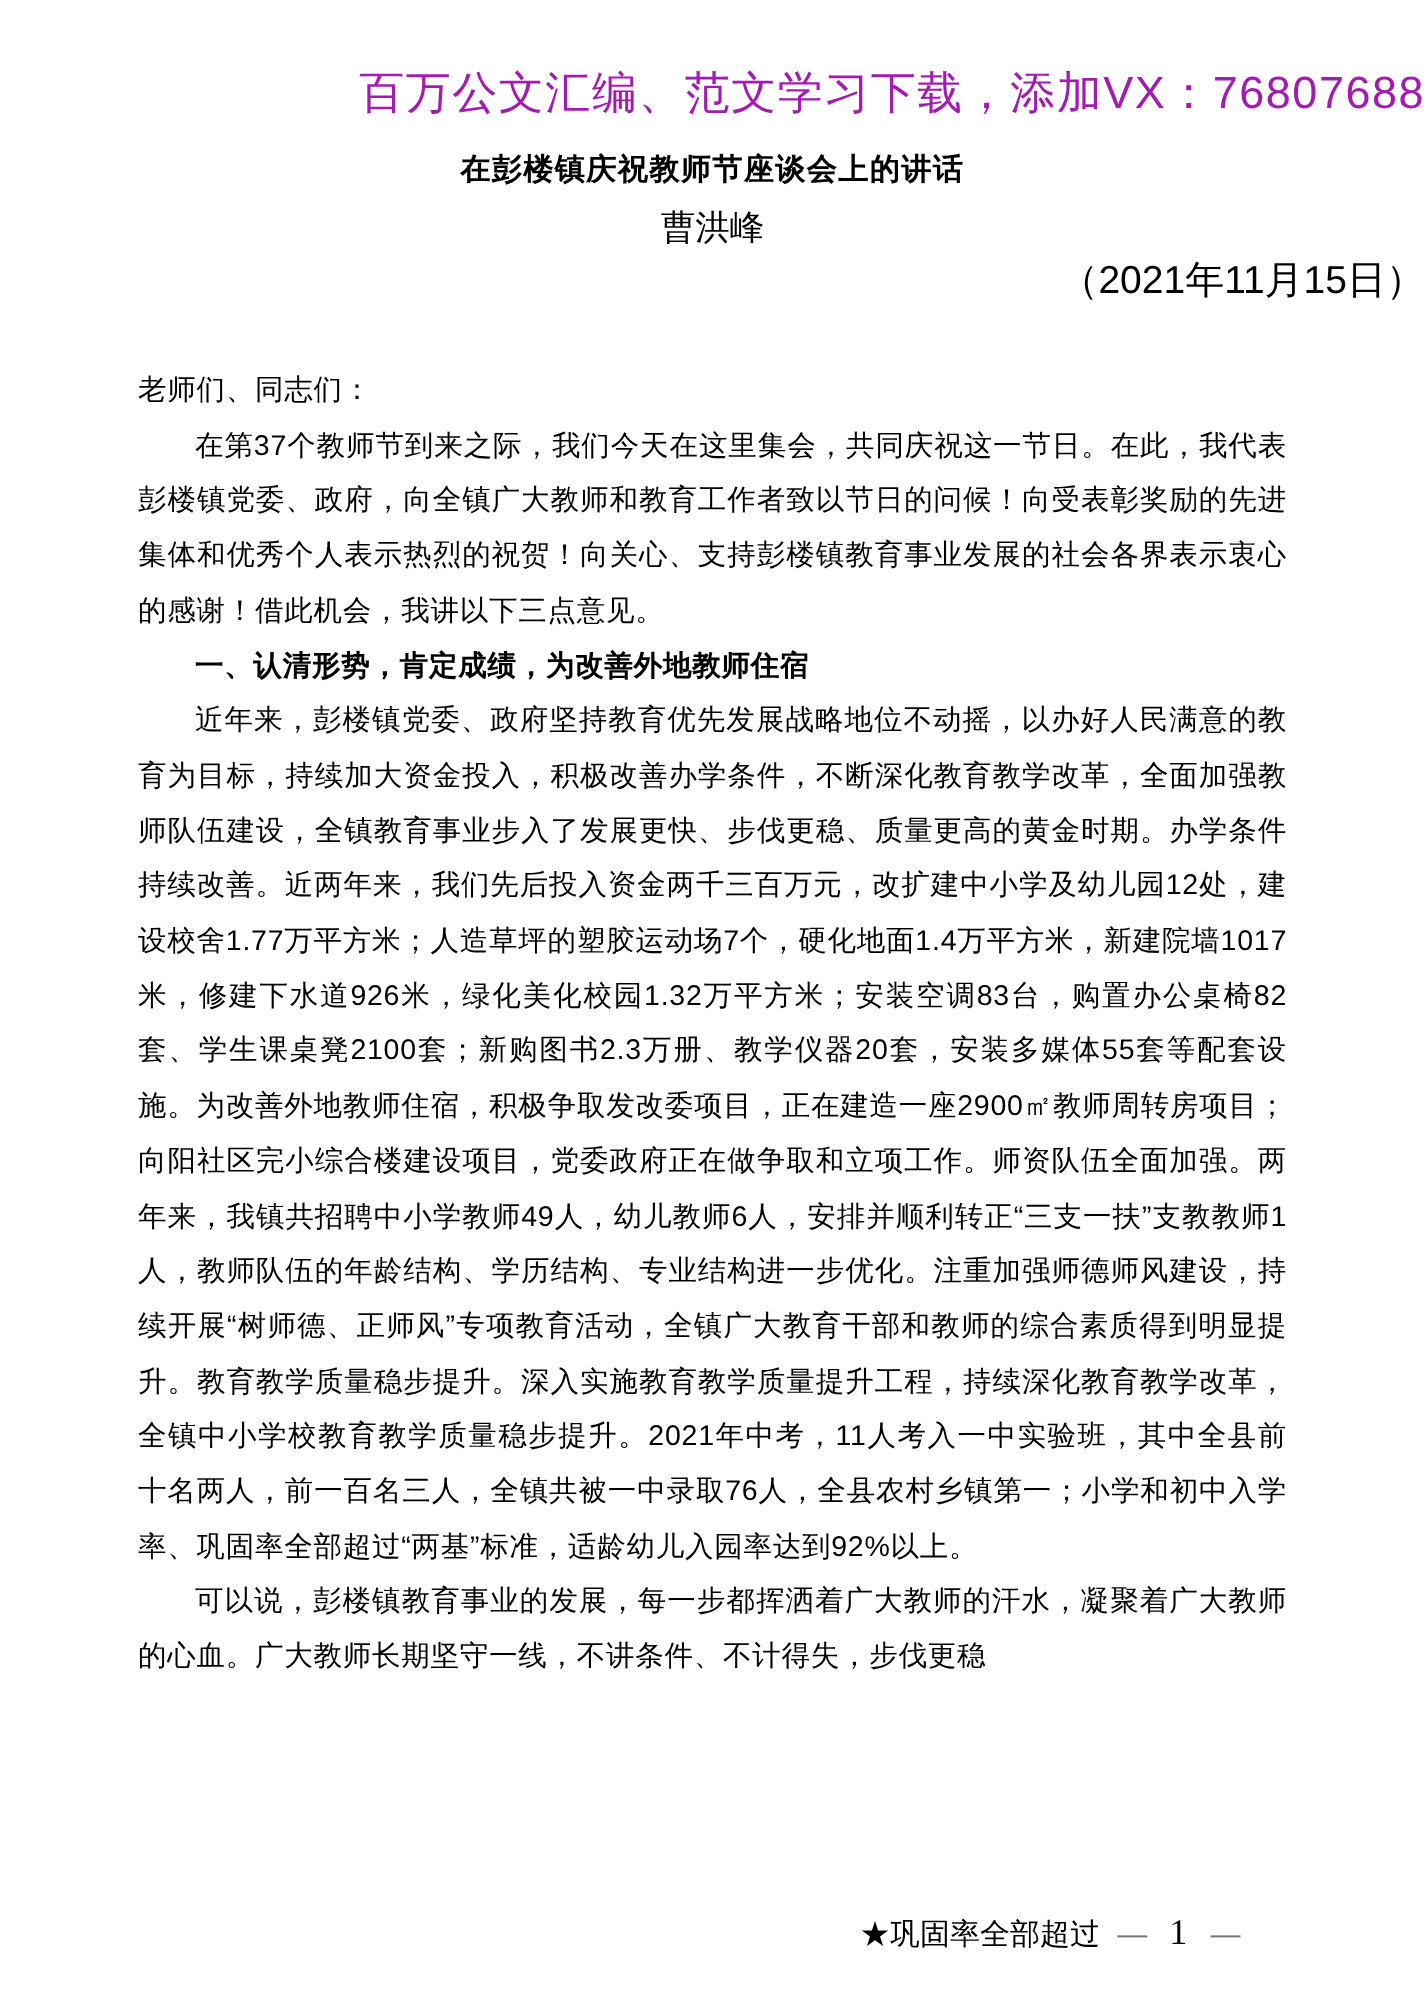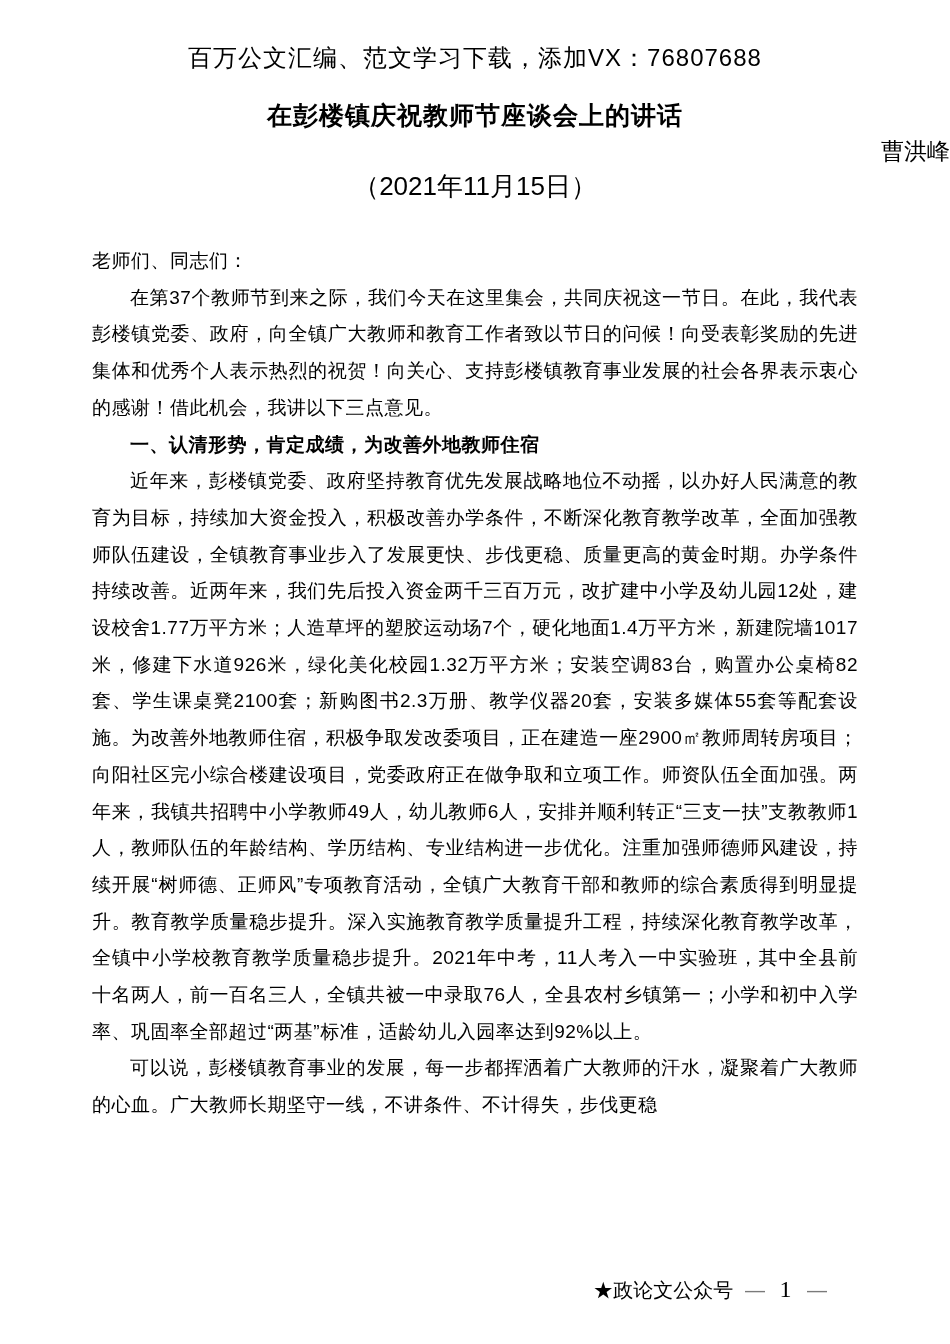--- a/index.html
+++ b/index.html
@@ -13,49 +13,49 @@
     width: 950px;
     height: 1344px;
     background: #ffffff;
     overflow: hidden;
   }
   .notice {
     position: absolute;
     top: 42px;
     left: 0;
     width: 100%;
-    text-align: center;
-    font-size: 24px;
-    color: #000000;
+    text-align: right;
+    font-size: 30px;
+    color: #a21caf;
     letter-spacing: 1px;
   }
   .doc-title {
     position: absolute;
     top: 99px;
     left: 0;
     width: 100%;
     text-align: center;
-    font-size: 25px;
+    font-size: 20px;
     font-weight: bold;
     letter-spacing: 1px;
   }
   .doc-author {
     position: absolute;
     top: 136px;
     left: 0;
     width: 100%;
-    text-align: right;
+    text-align: center;
     font-size: 23px;
   }
   .doc-date {
     position: absolute;
     top: 169px;
     left: 0;
     width: 100%;
-    text-align: center;
+    text-align: right;
     font-size: 26px;
   }
   .content {
     position: absolute;
     top: 243px;
     left: 92px;
     width: 766px;
   }
   .para {
     margin: 0;
@@ -102,19 +102,19 @@
 
   <div class="content">
     <p class="para salutation">老师们、同志们：</p>
     <p class="para">在第37个教师节到来之际，我们今天在这里集会，共同庆祝这一节日。在此，我代表彭楼镇党委、政府，向全镇广大教师和教育工作者致以节日的问候！向受表彰奖励的先进集体和优秀个人表示热烈的祝贺！向关心、支持彭楼镇教育事业发展的社会各界表示衷心的感谢！借此机会，我讲以下三点意见。</p>
     <p class="para heading">一、认清形势，肯定成绩，为改善外地教师住宿</p>
     <p class="para">近年来，彭楼镇党委、政府坚持教育优先发展战略地位不动摇，以办好人民满意的教育为目标，持续加大资金投入，积极改善办学条件，不断深化教育教学改革，全面加强教师队伍建设，全镇教育事业步入了发展更快、步伐更稳、质量更高的黄金时期。办学条件持续改善。近两年来，我们先后投入资金两千三百万元，改扩建中小学及幼儿园12处，建设校舍1.77万平方米；人造草坪的塑胶运动场7个，硬化地面1.4万平方米，新建院墙1017米，修建下水道926米，绿化美化校园1.32万平方米；安装空调83台，购置办公桌椅82套、学生课桌凳2100套；新购图书2.3万册、教学仪器20套，安装多媒体55套等配套设施。为改善外地教师住宿，积极争取发改委项目，正在建造一座2900㎡教师周转房项目；向阳社区完小综合楼建设项目，党委政府正在做争取和立项工作。师资队伍全面加强。两年来，我镇共招聘中小学教师49人，幼儿教师6人，安排并顺利转正“三支一扶”支教教师1人，教师队伍的年龄结构、学历结构、专业结构进一步优化。注重加强师德师风建设，持续开展“树师德、正师风”专项教育活动，全镇广大教育干部和教师的综合素质得到明显提升。教育教学质量稳步提升。深入实施教育教学质量提升工程，持续深化教育教学改革，全镇中小学校教育教学质量稳步提升。2021年中考，11人考入一中实验班，其中全县前十名两人，前一百名三人，全镇共被一中录取76人，全县农村乡镇第一；小学和初中入学率、巩固率全部超过“两基”标准，适龄幼儿入园率达到92%以上。</p>
     <p class="para">可以说，彭楼镇教育事业的发展，每一步都挥洒着广大教师的汗水，凝聚着广大教师的心血。广大教师长期坚守一线，不讲条件、不计得失，步伐更稳</p>
   </div>
 
   <div class="footer">
-    <span>★政论文公众号</span>
+    <span>★巩固率全部超过</span>
     <span class="dash">—</span>
     <span class="pagenum">1</span>
     <span class="dash">—</span>
   </div>
 
 </div>
 
 </body></html>

